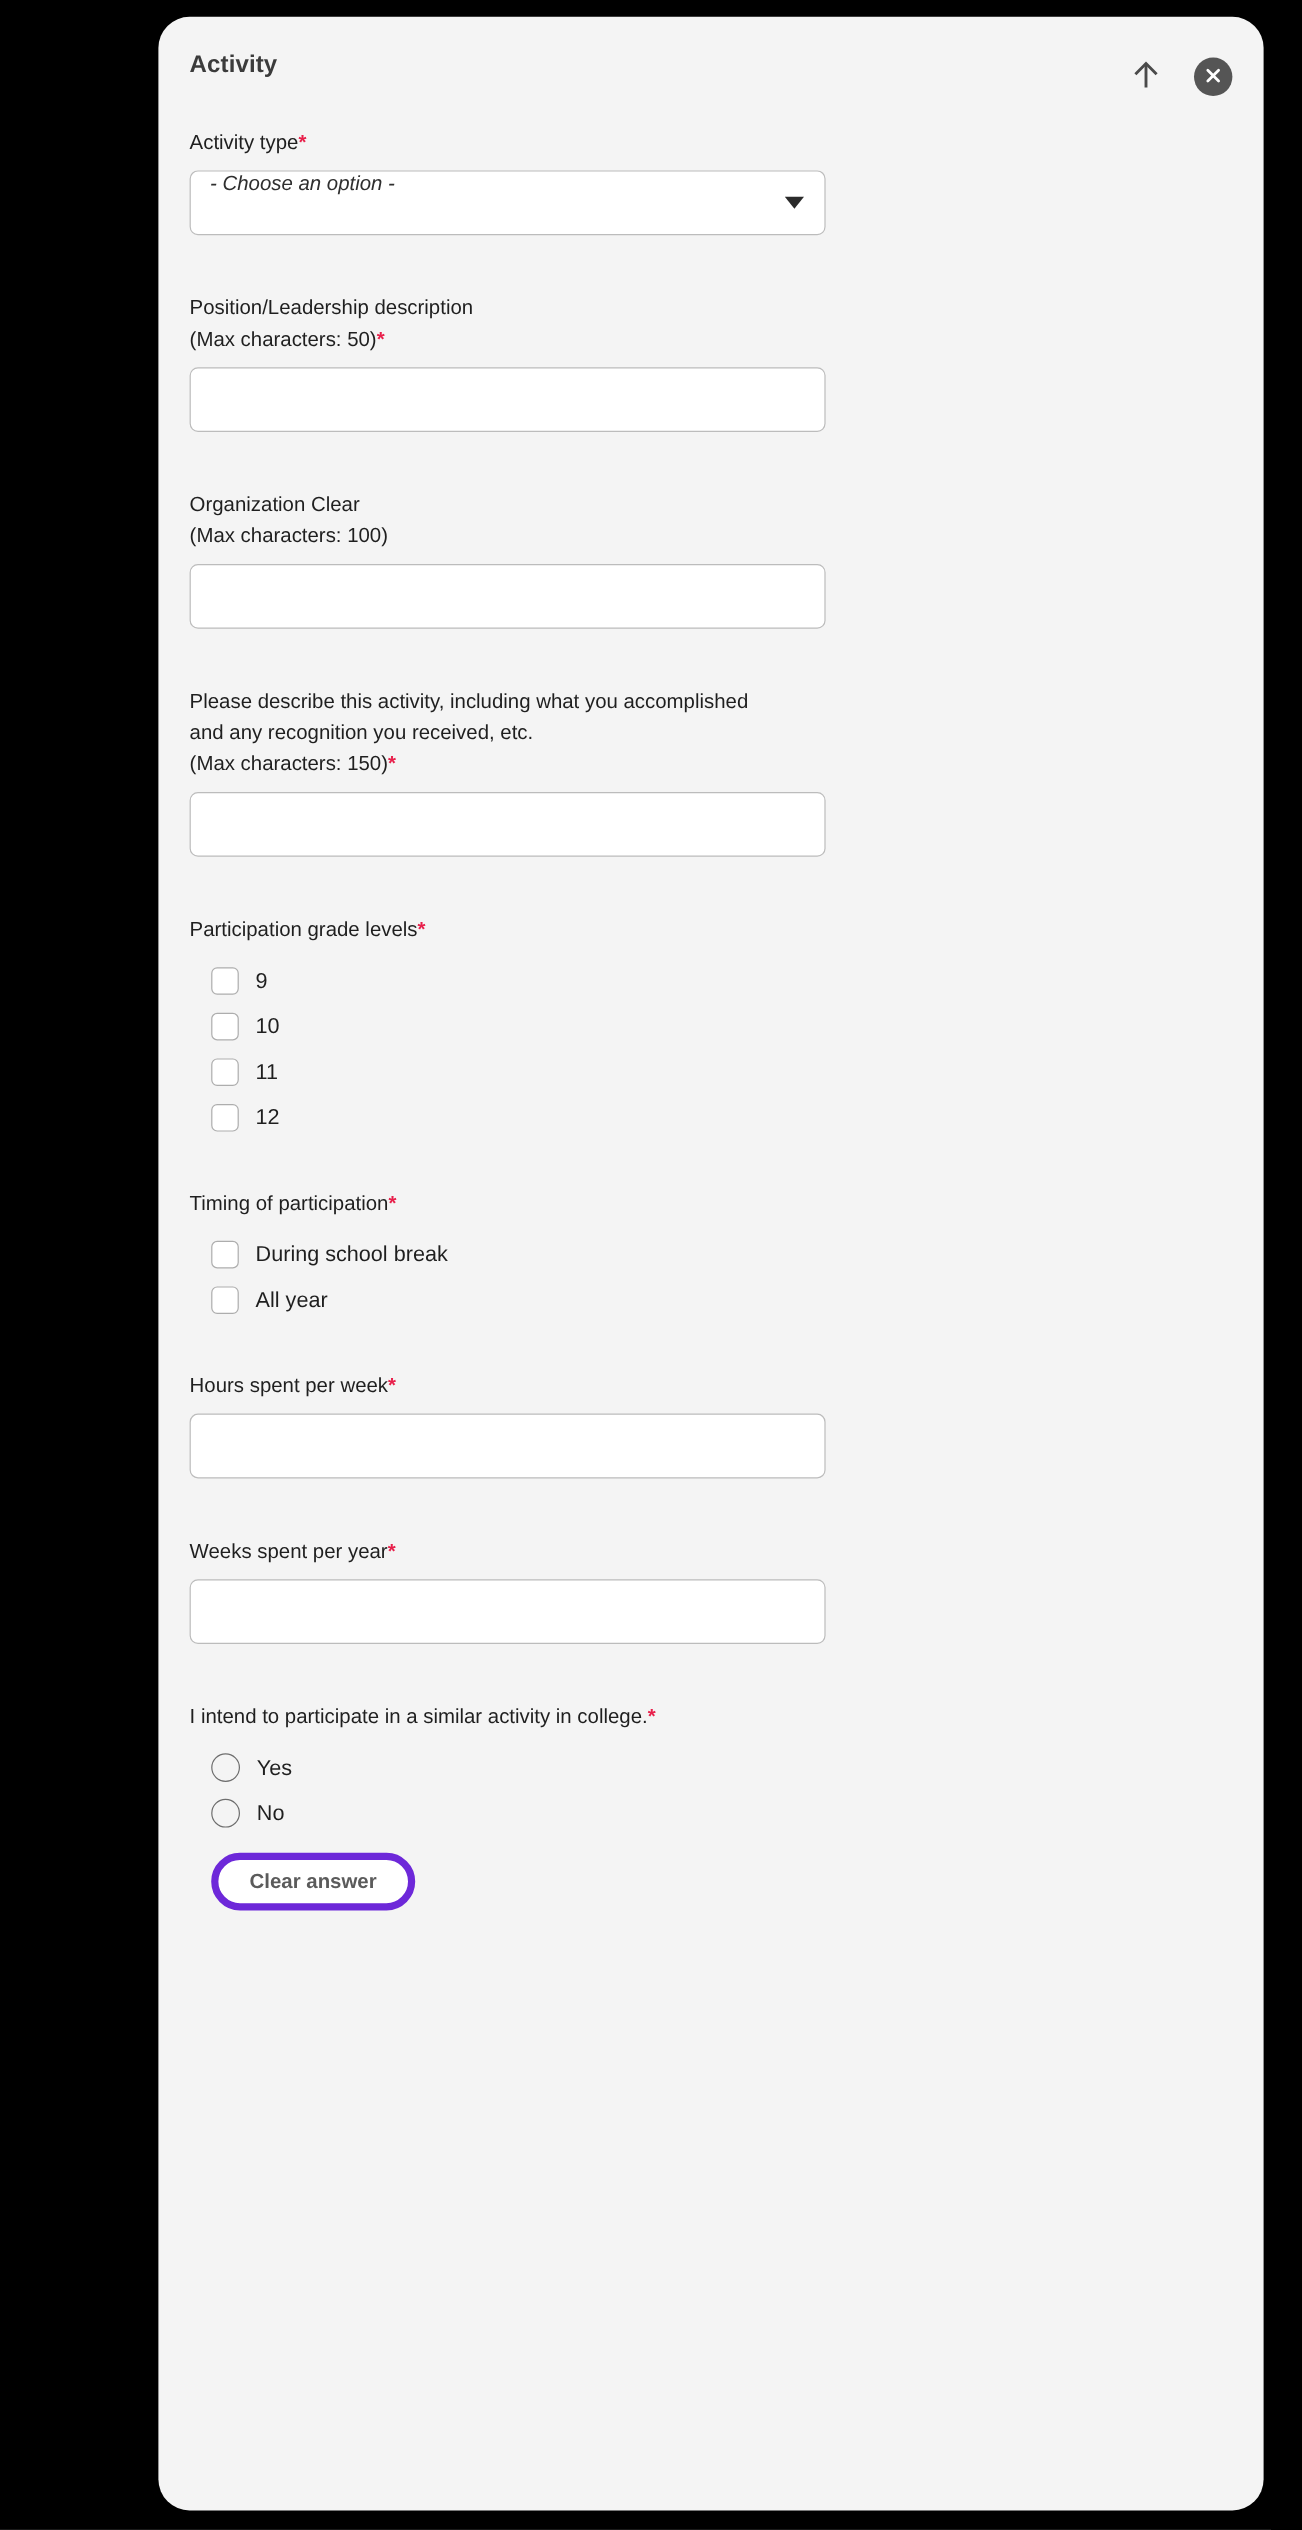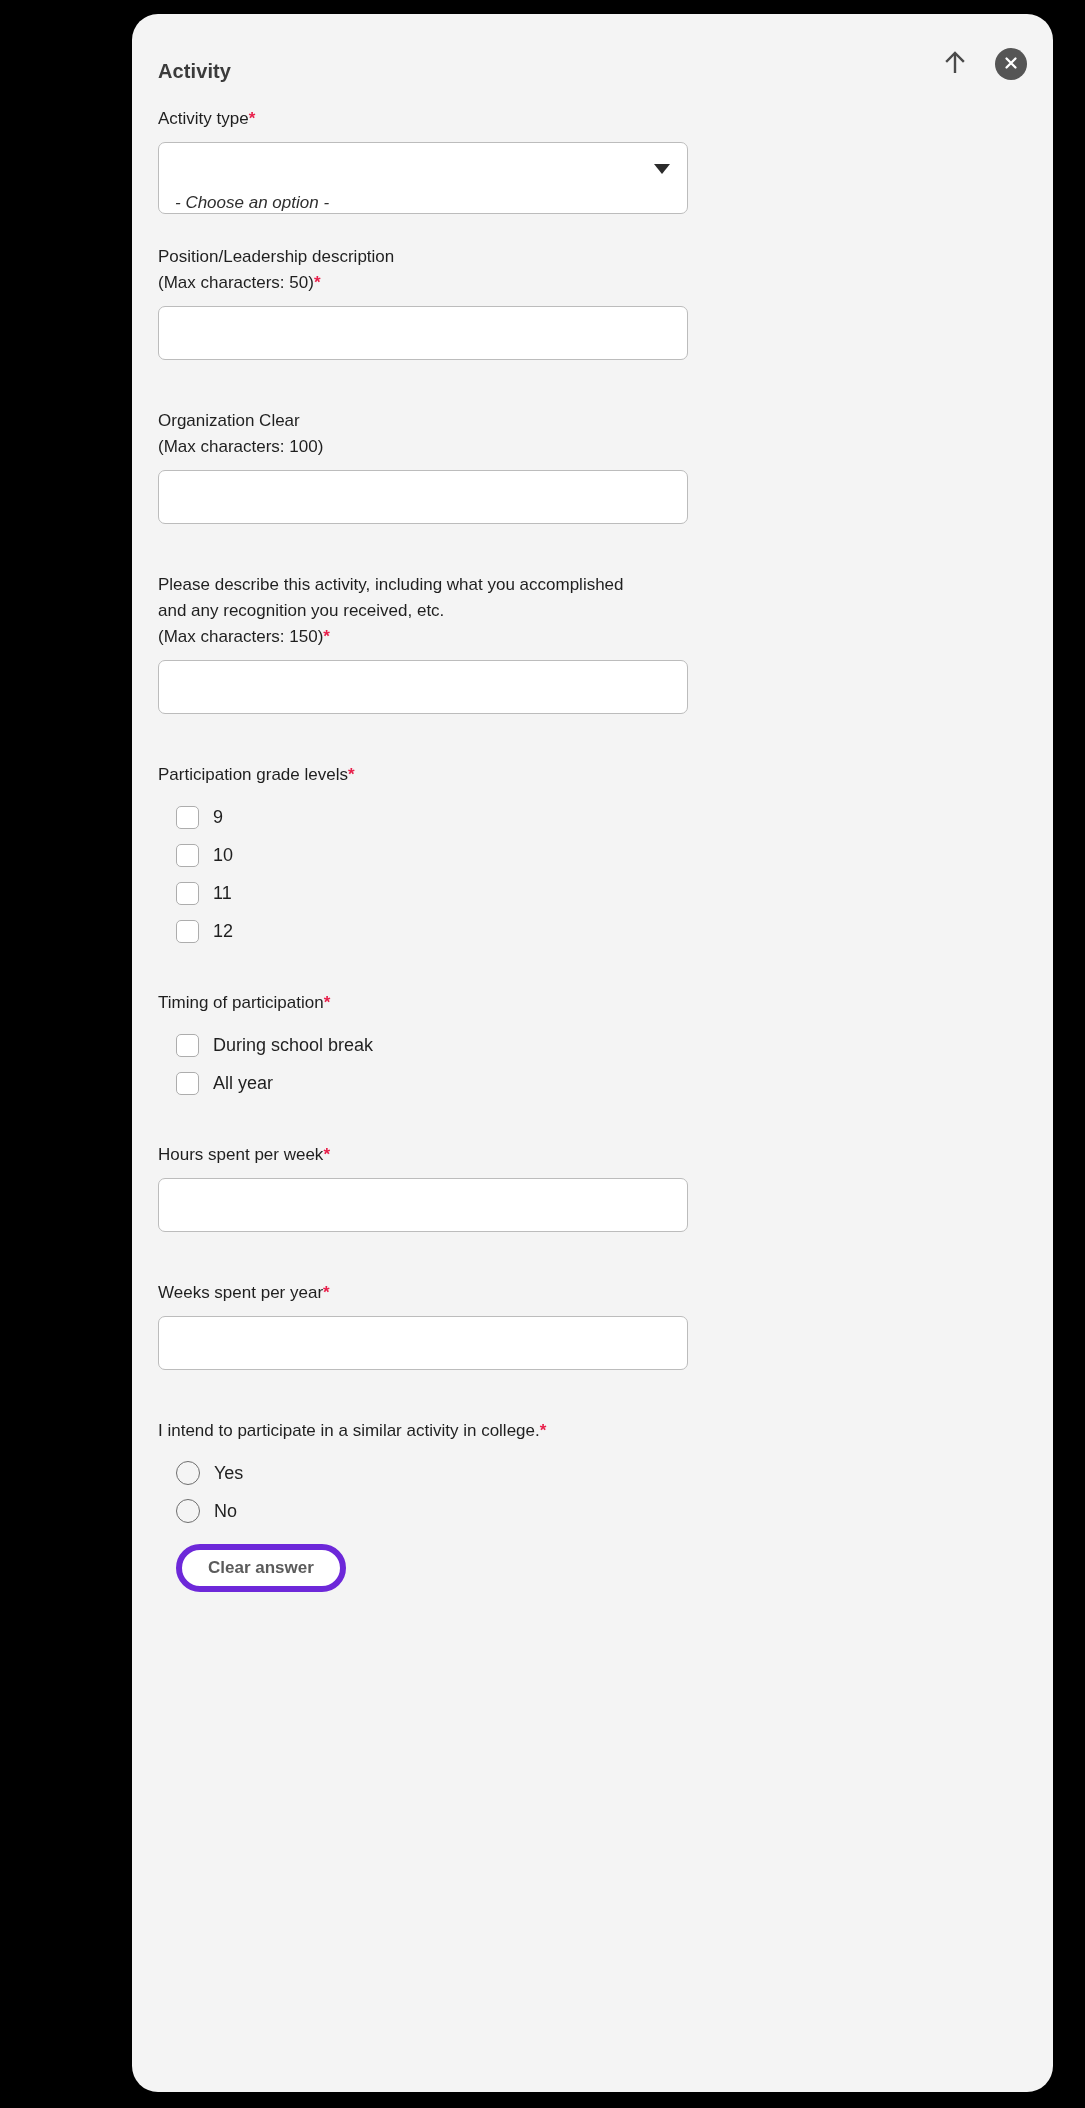--- a/index.html
+++ b/index.html
@@ -35,21 +35,21 @@
   }
 
   
   .header {
     position: relative;
     height: 92px;
   }
   .dialog-title {
     position: absolute;
     left: 26px;
-    top: 46px;
+    top: 29px;
     font-size: 20px;
     font-weight: bold;
     color: #3b3b3b;
     letter-spacing: .1px;
   }
   .header-actions {
     position: absolute;
     right: 26px;
     top: 32px;
     display: flex;
@@ -98,26 +98,26 @@
     outline: none;
   }
 
   .select-wrap {
     position: relative;
     width: 530px;
     height: 54px;
   }
   .select-box {
     width: 530px;
-    height: 72px;
+    height: 54px;
     background: #ffffff;
     border: 1px solid #bcbcbc;
     border-radius: 7px;
     display: flex;
-    align-items: flex-end;
+    align-items: flex-start;
     padding: 0 16px;
     cursor: pointer;
   }
   .select-placeholder {
     font-size: 17px;
     font-style: italic;
     color: #2f2f2f;
   }
   .caret {
     position: absolute;

